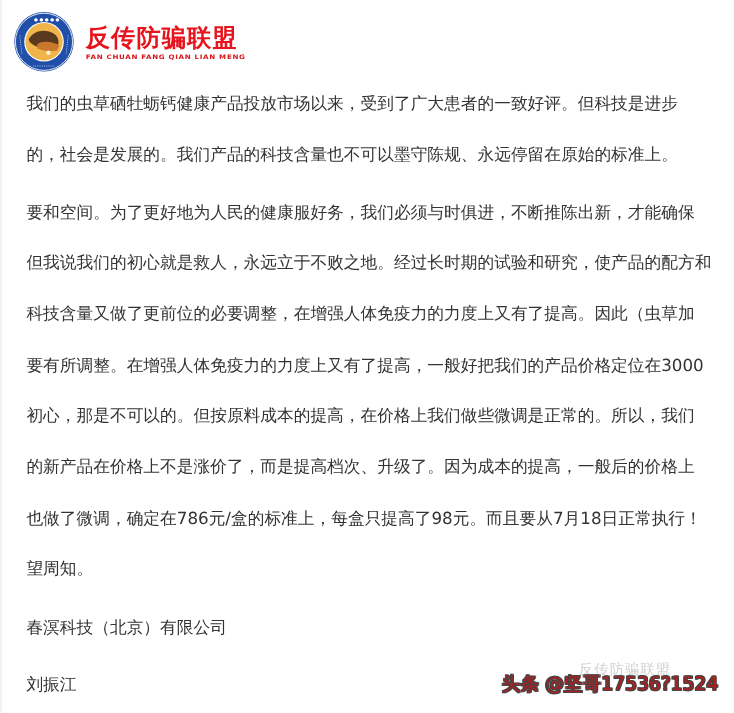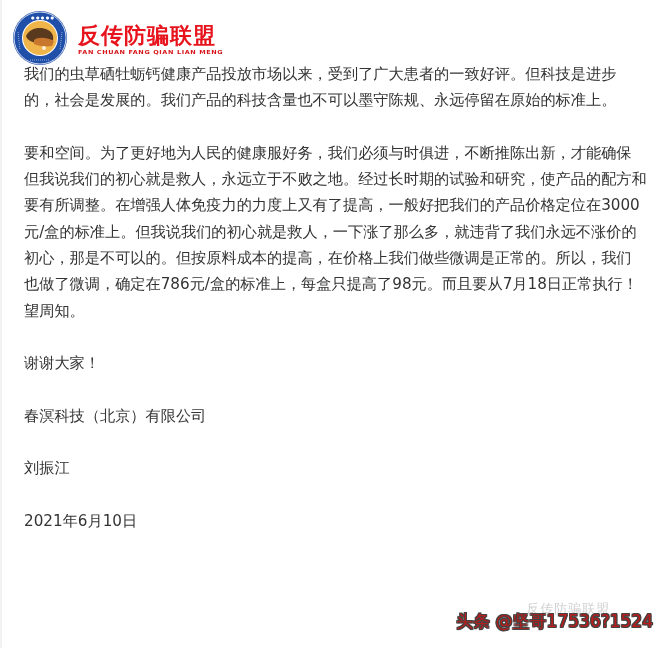--- a/index.html
+++ b/index.html
@@ -68,21 +68,21 @@
       font-size: 15.2px;
       line-height: 26.3px;
       color: #333333;
     }
     .article p {
       margin: 0 0 26.3px 0;
       word-break: break-all;
       text-align: justify;
       text-align-last: left;
     }
-    .article .ln { display: block; white-space: nowrap; }
+    .article .ln { display: block; white-space: nowrap; margin-top: 20px; }
     
     .watermark {
       position: absolute;
       right: 14px;
       bottom: 12px;
       height: 30px;
       display: flex;
       align-items: center;
     }
     .wm-faint {
@@ -134,28 +134,26 @@
 </div>
 
 <div class="article">
   <p>
     <span class="ln">我们的虫草硒牡蛎钙健康产品投放市场以来，受到了广大患者的一致好评。但科技是进步</span>
     <span class="ln">的，社会是发展的。我们产品的科技含量也不可以墨守陈规、永远停留在原始的标准上。</span>
   </p>
   <p>
     <span class="ln">要和空间。为了更好地为人民的健康服好务，我们必须与时俱进，不断推陈出新，才能确保</span>
     <span class="ln">但我说我们的初心就是救人，永远立于不败之地。经过长时期的试验和研究，使产品的配方和</span>
+    <span class="ln">科技含量又做了更前位的必要调整，在增强人体免疫力的力度上又有了提高。因此（虫草加</span>
     <span class="ln">要有所调整。在增强人体免疫力的力度上又有了提高，一般好把我们的产品价格定位在3000</span>
-    <span class="ln">元/盒的标准上。但我说我们的初心就是救人，一下涨了那么多，就违背了我们永远不涨价的</span>
     <span class="ln">初心，那是不可以的。但按原料成本的提高，在价格上我们做些微调是正常的。所以，我们</span>
+    <span class="ln">的新产品在价格上不是涨价了，而是提高档次、升级了。因为成本的提高，一般后的价格上</span>
     <span class="ln">也做了微调，确定在786元/盒的标准上，每盒只提高了98元。而且要从7月18日正常执行！</span>
     <span class="ln">望周知。</span>
-  </p>
-  <p>
-    <span class="ln">谢谢大家！</span>
   </p>
   <p>
     <span class="ln">春溟科技（北京）有限公司</span>
   </p>
   <p>
     <span class="ln">刘振江</span>
   </p>
   <p>
     <span class="ln">2021年6月10日</span>
   </p>

